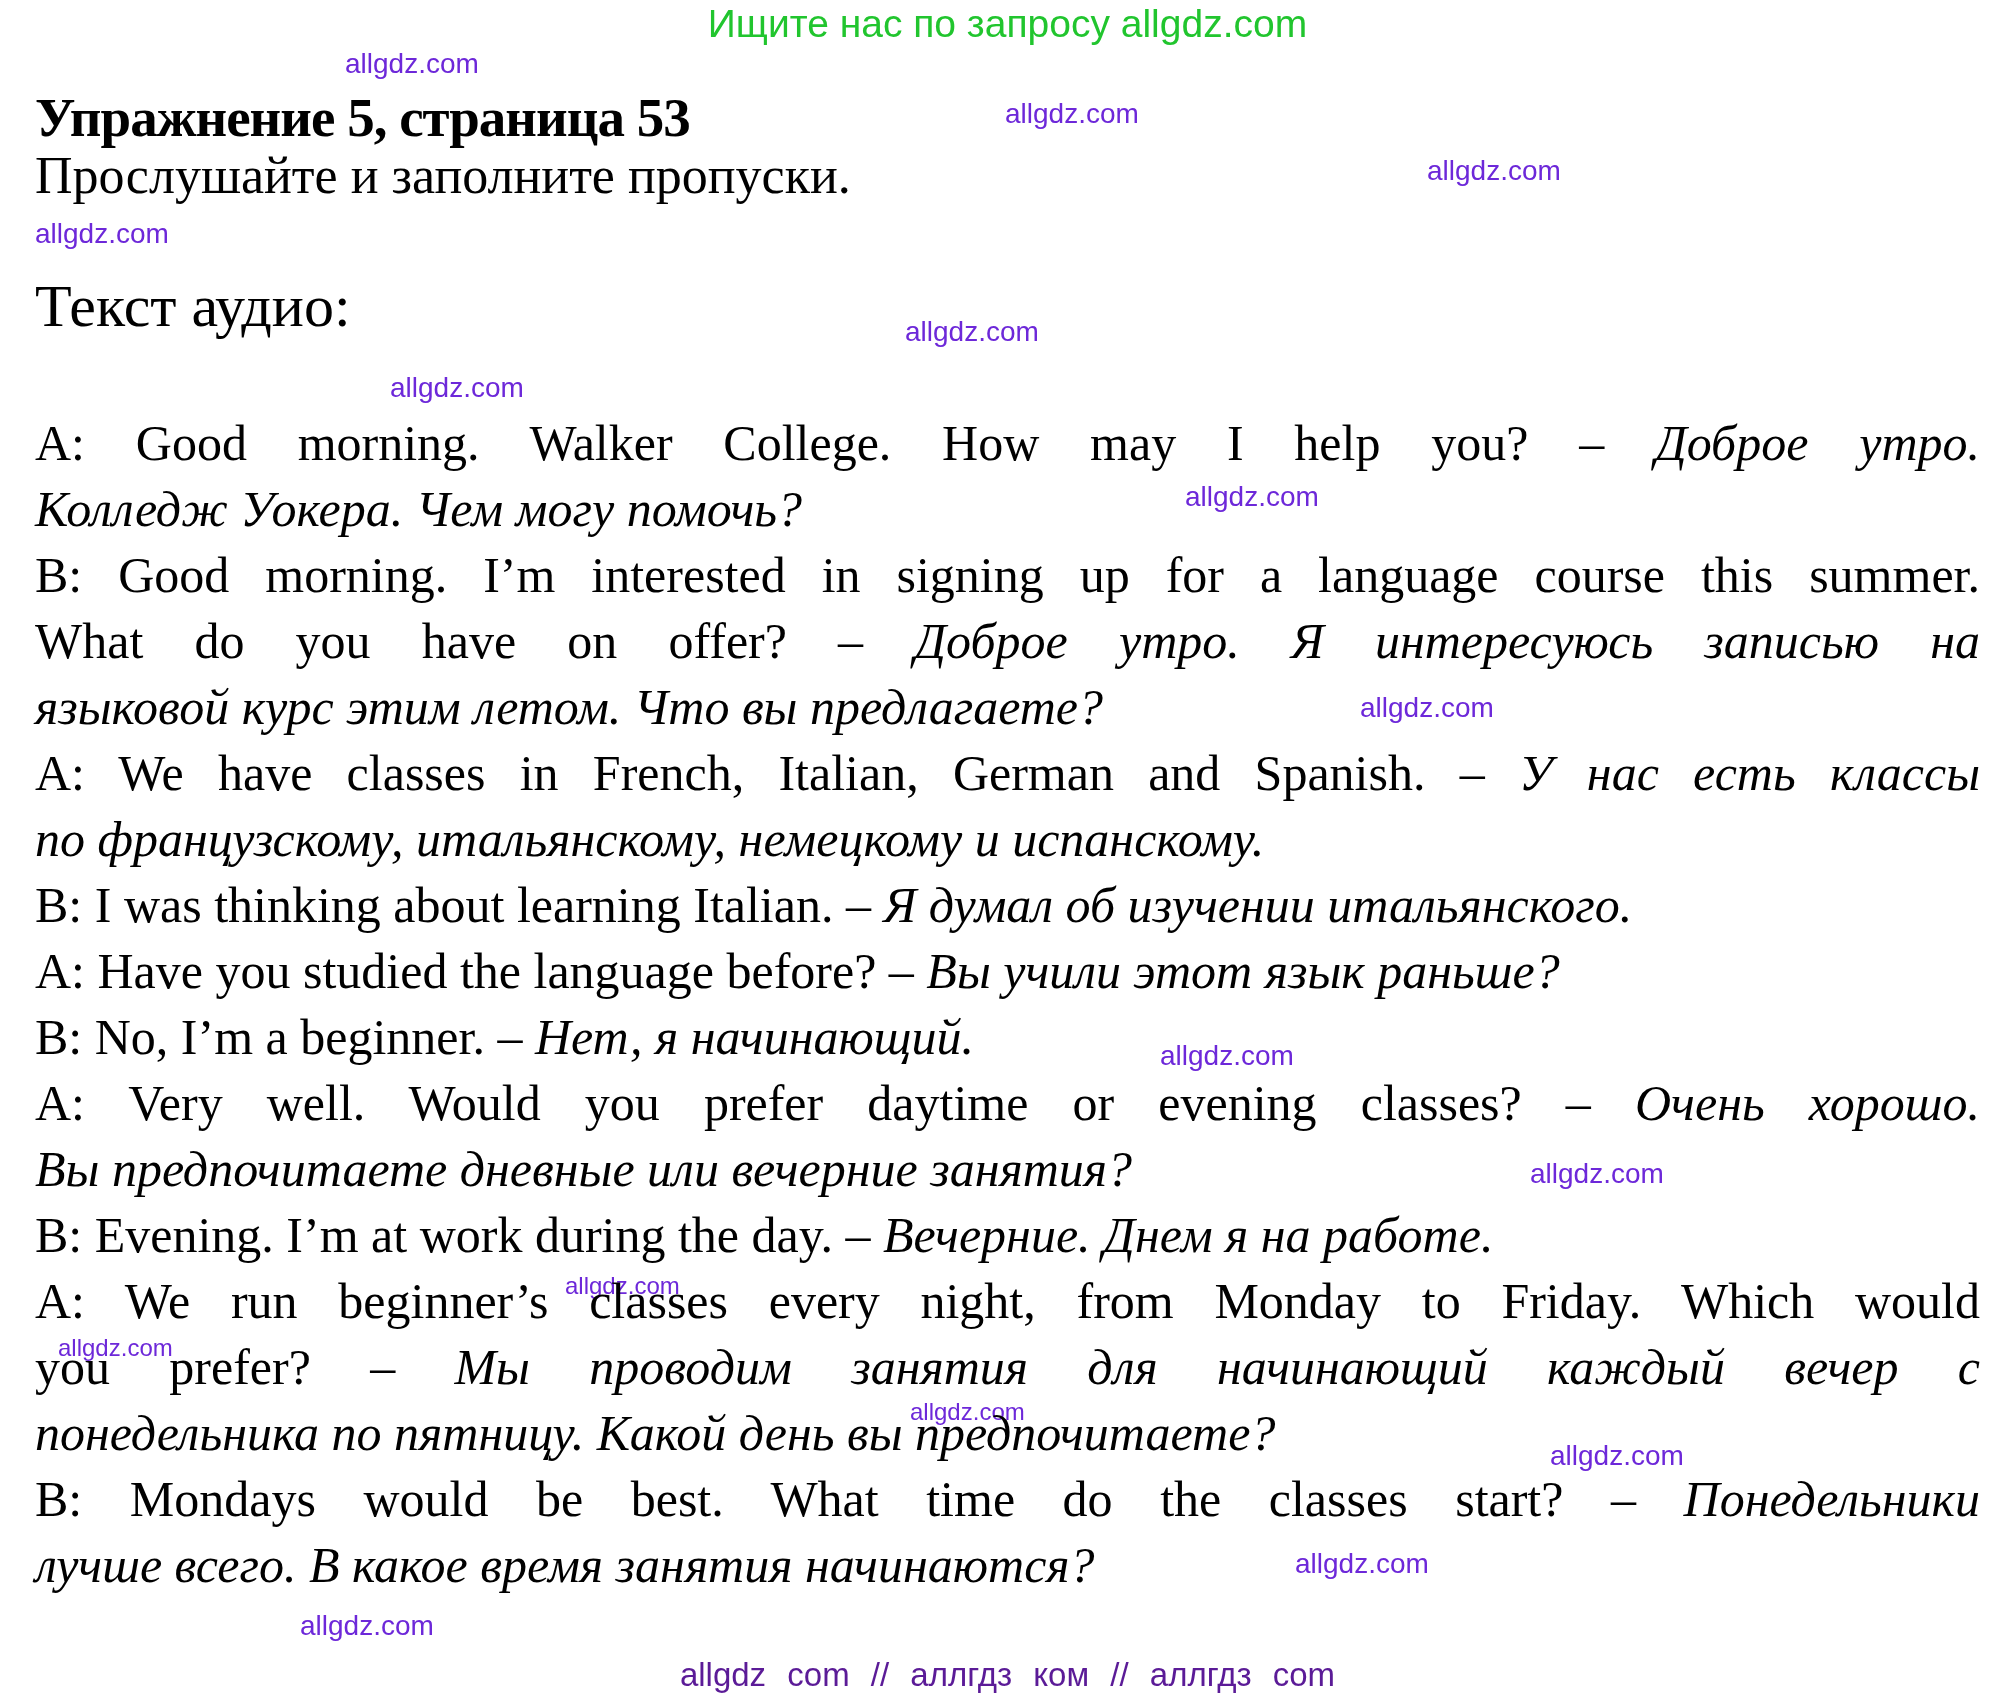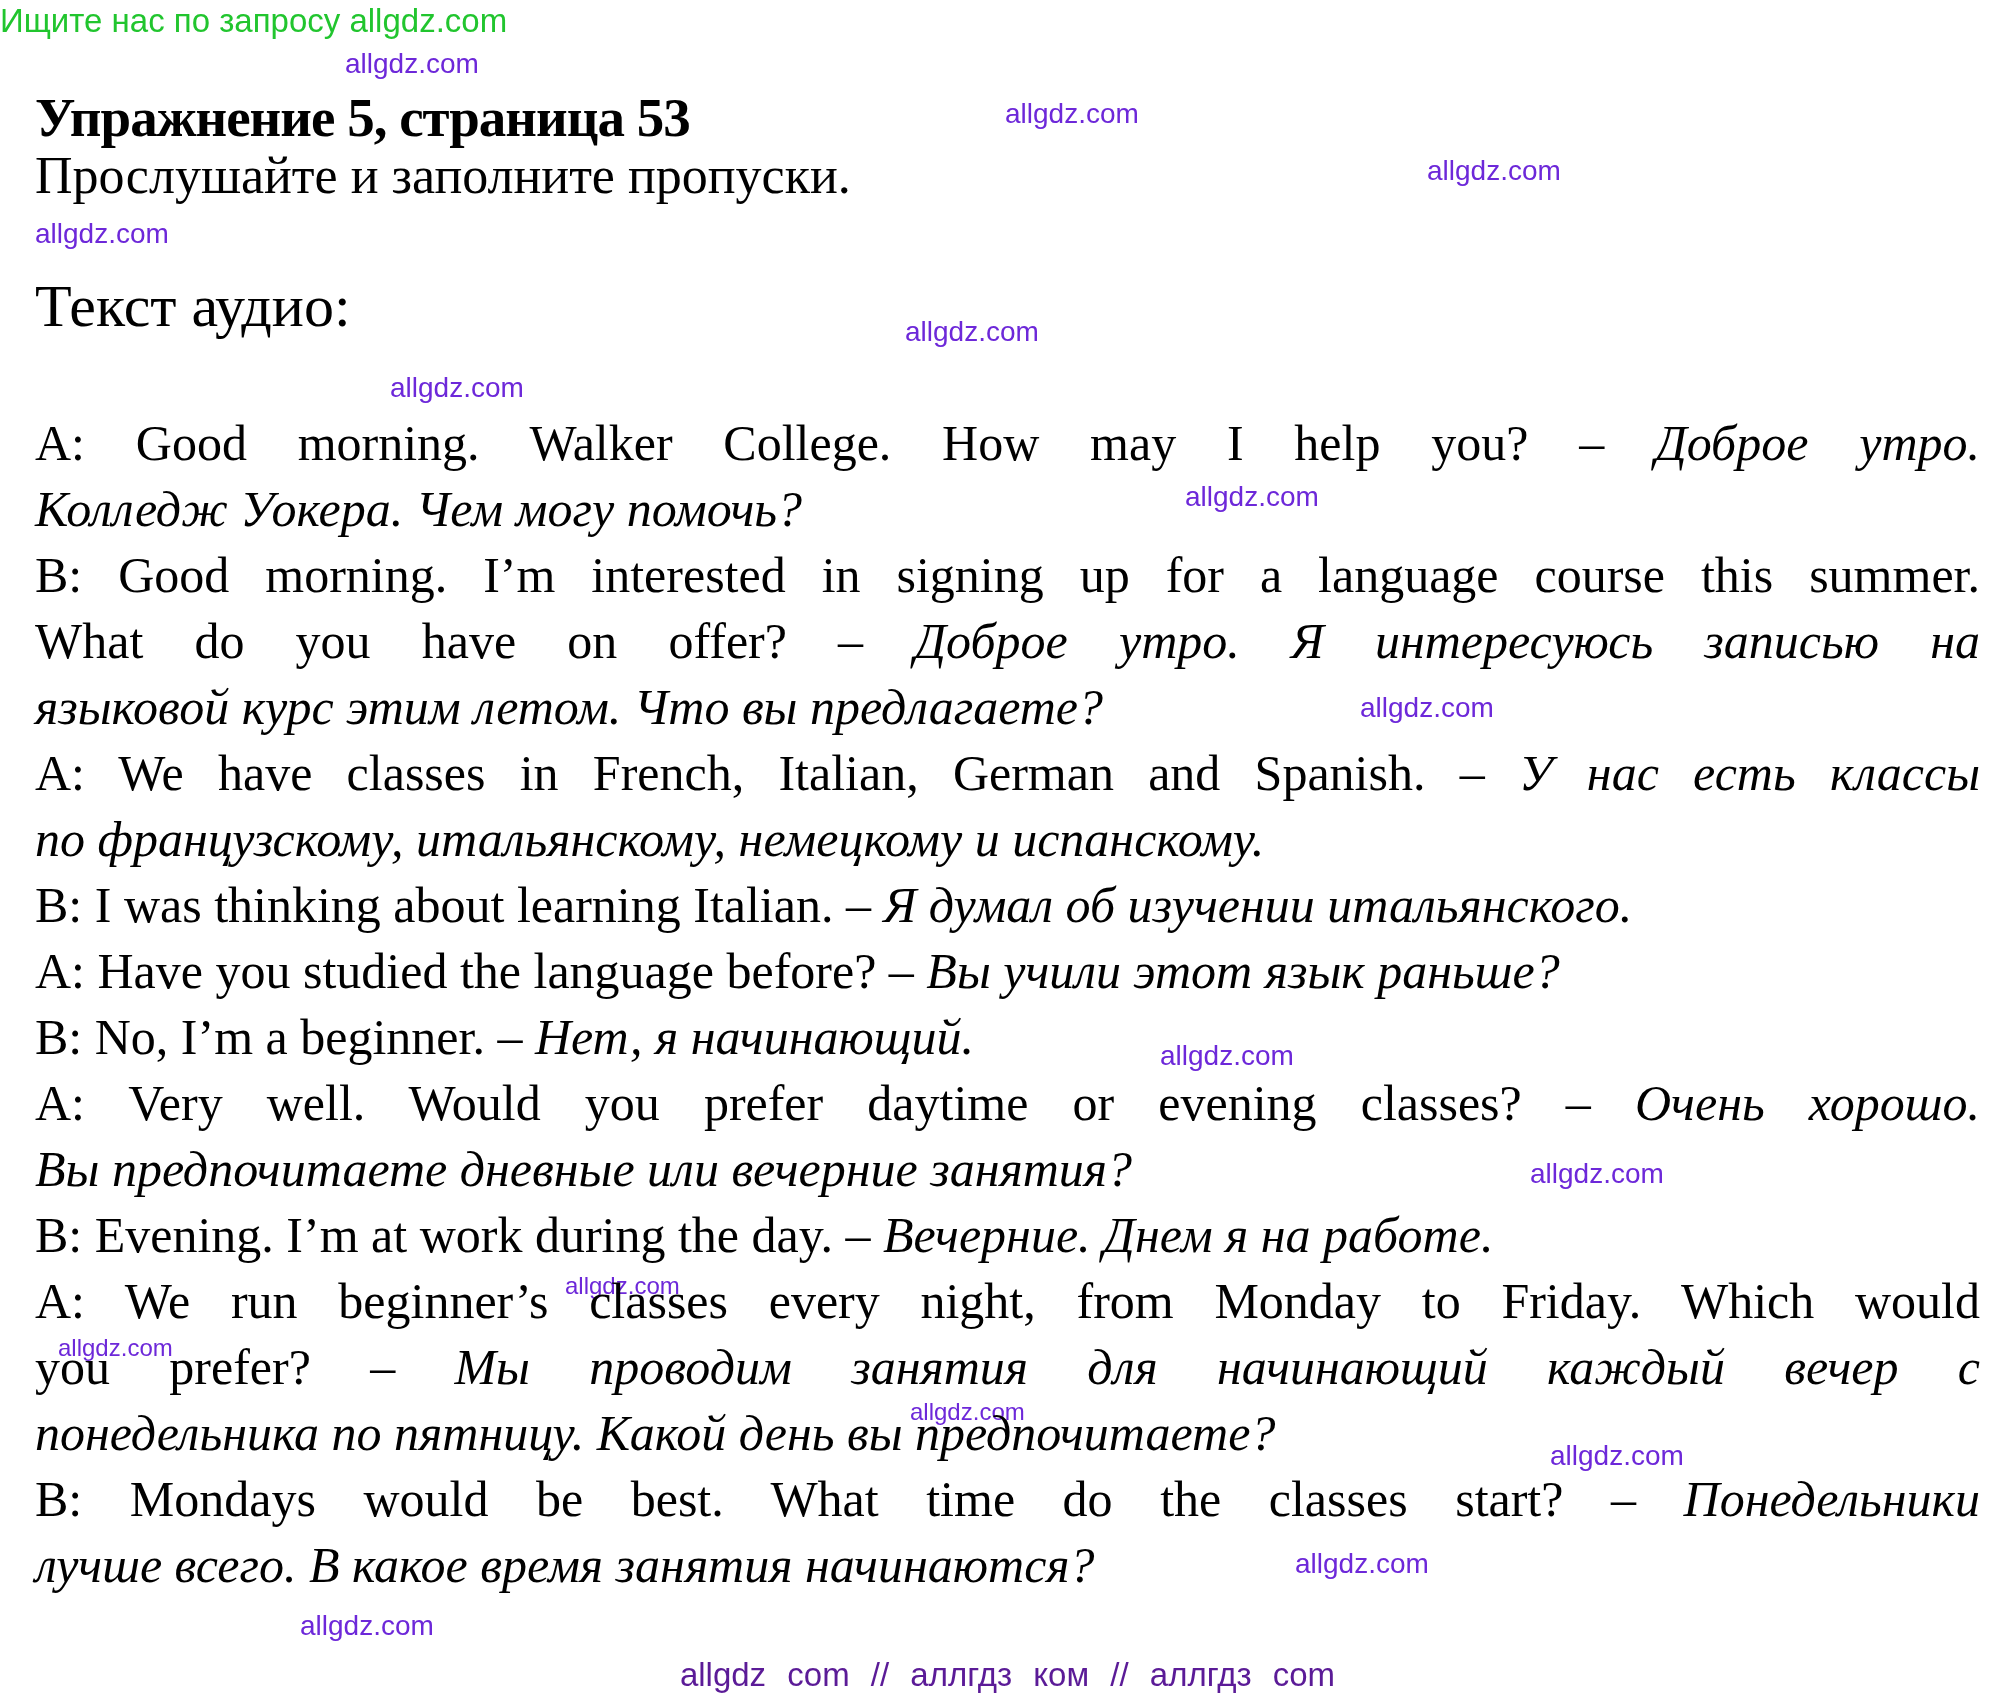--- a/index.html
+++ b/index.html
@@ -6,23 +6,23 @@
   #page {
     position:relative;
     width:2015px; height:1708px;
     background:#ffffff;
     overflow:hidden;
     font-family:"Liberation Serif", serif;
     color:#000000;
   }
   .promo {
     position:absolute; left:0; right:0; top:2px;
-    text-align:left;
+    text-align:center;
     font-family:"Liberation Sans", sans-serif;
-    font-size:33px; font-weight:500;
+    font-size:39px; font-weight:500;
   }
   .title {
     position:absolute; left:35px; top:86px;
     font-size:55px; font-weight:bold; line-height:64px;
     letter-spacing:-1px;
   }
   .subtitle {
     position:absolute; left:35px; top:146px;
     font-size:52px; line-height:60px;
   }

